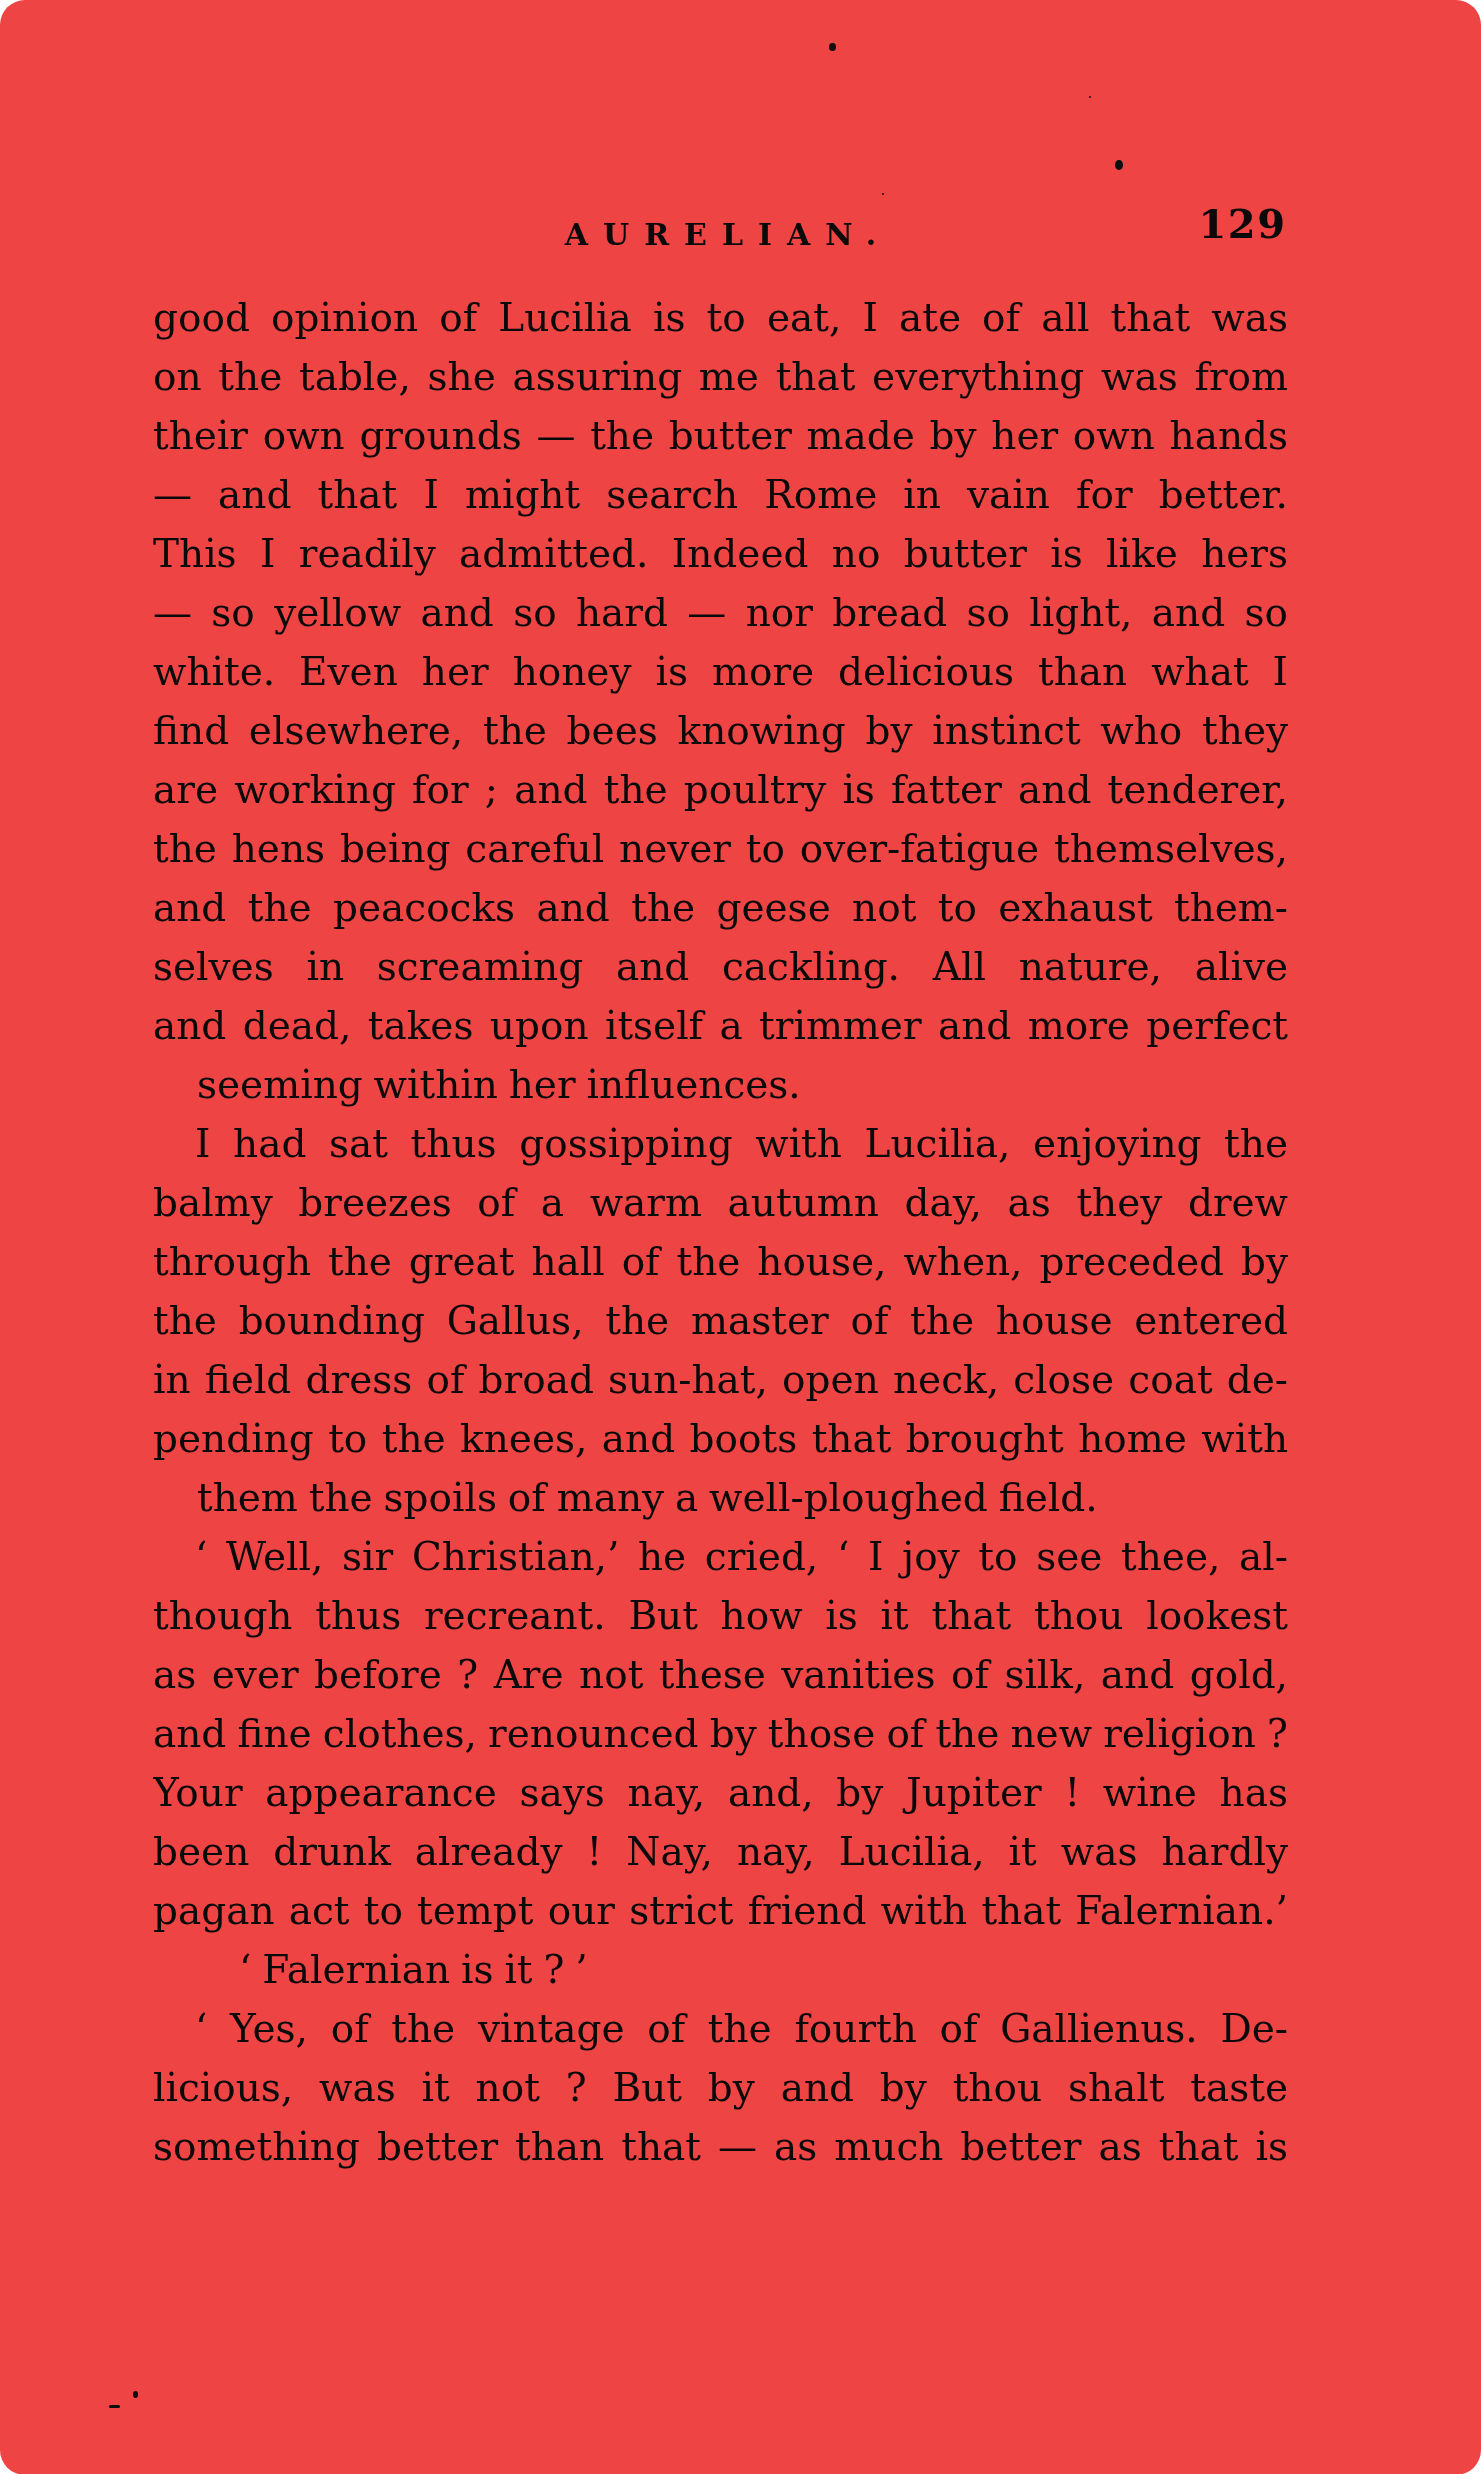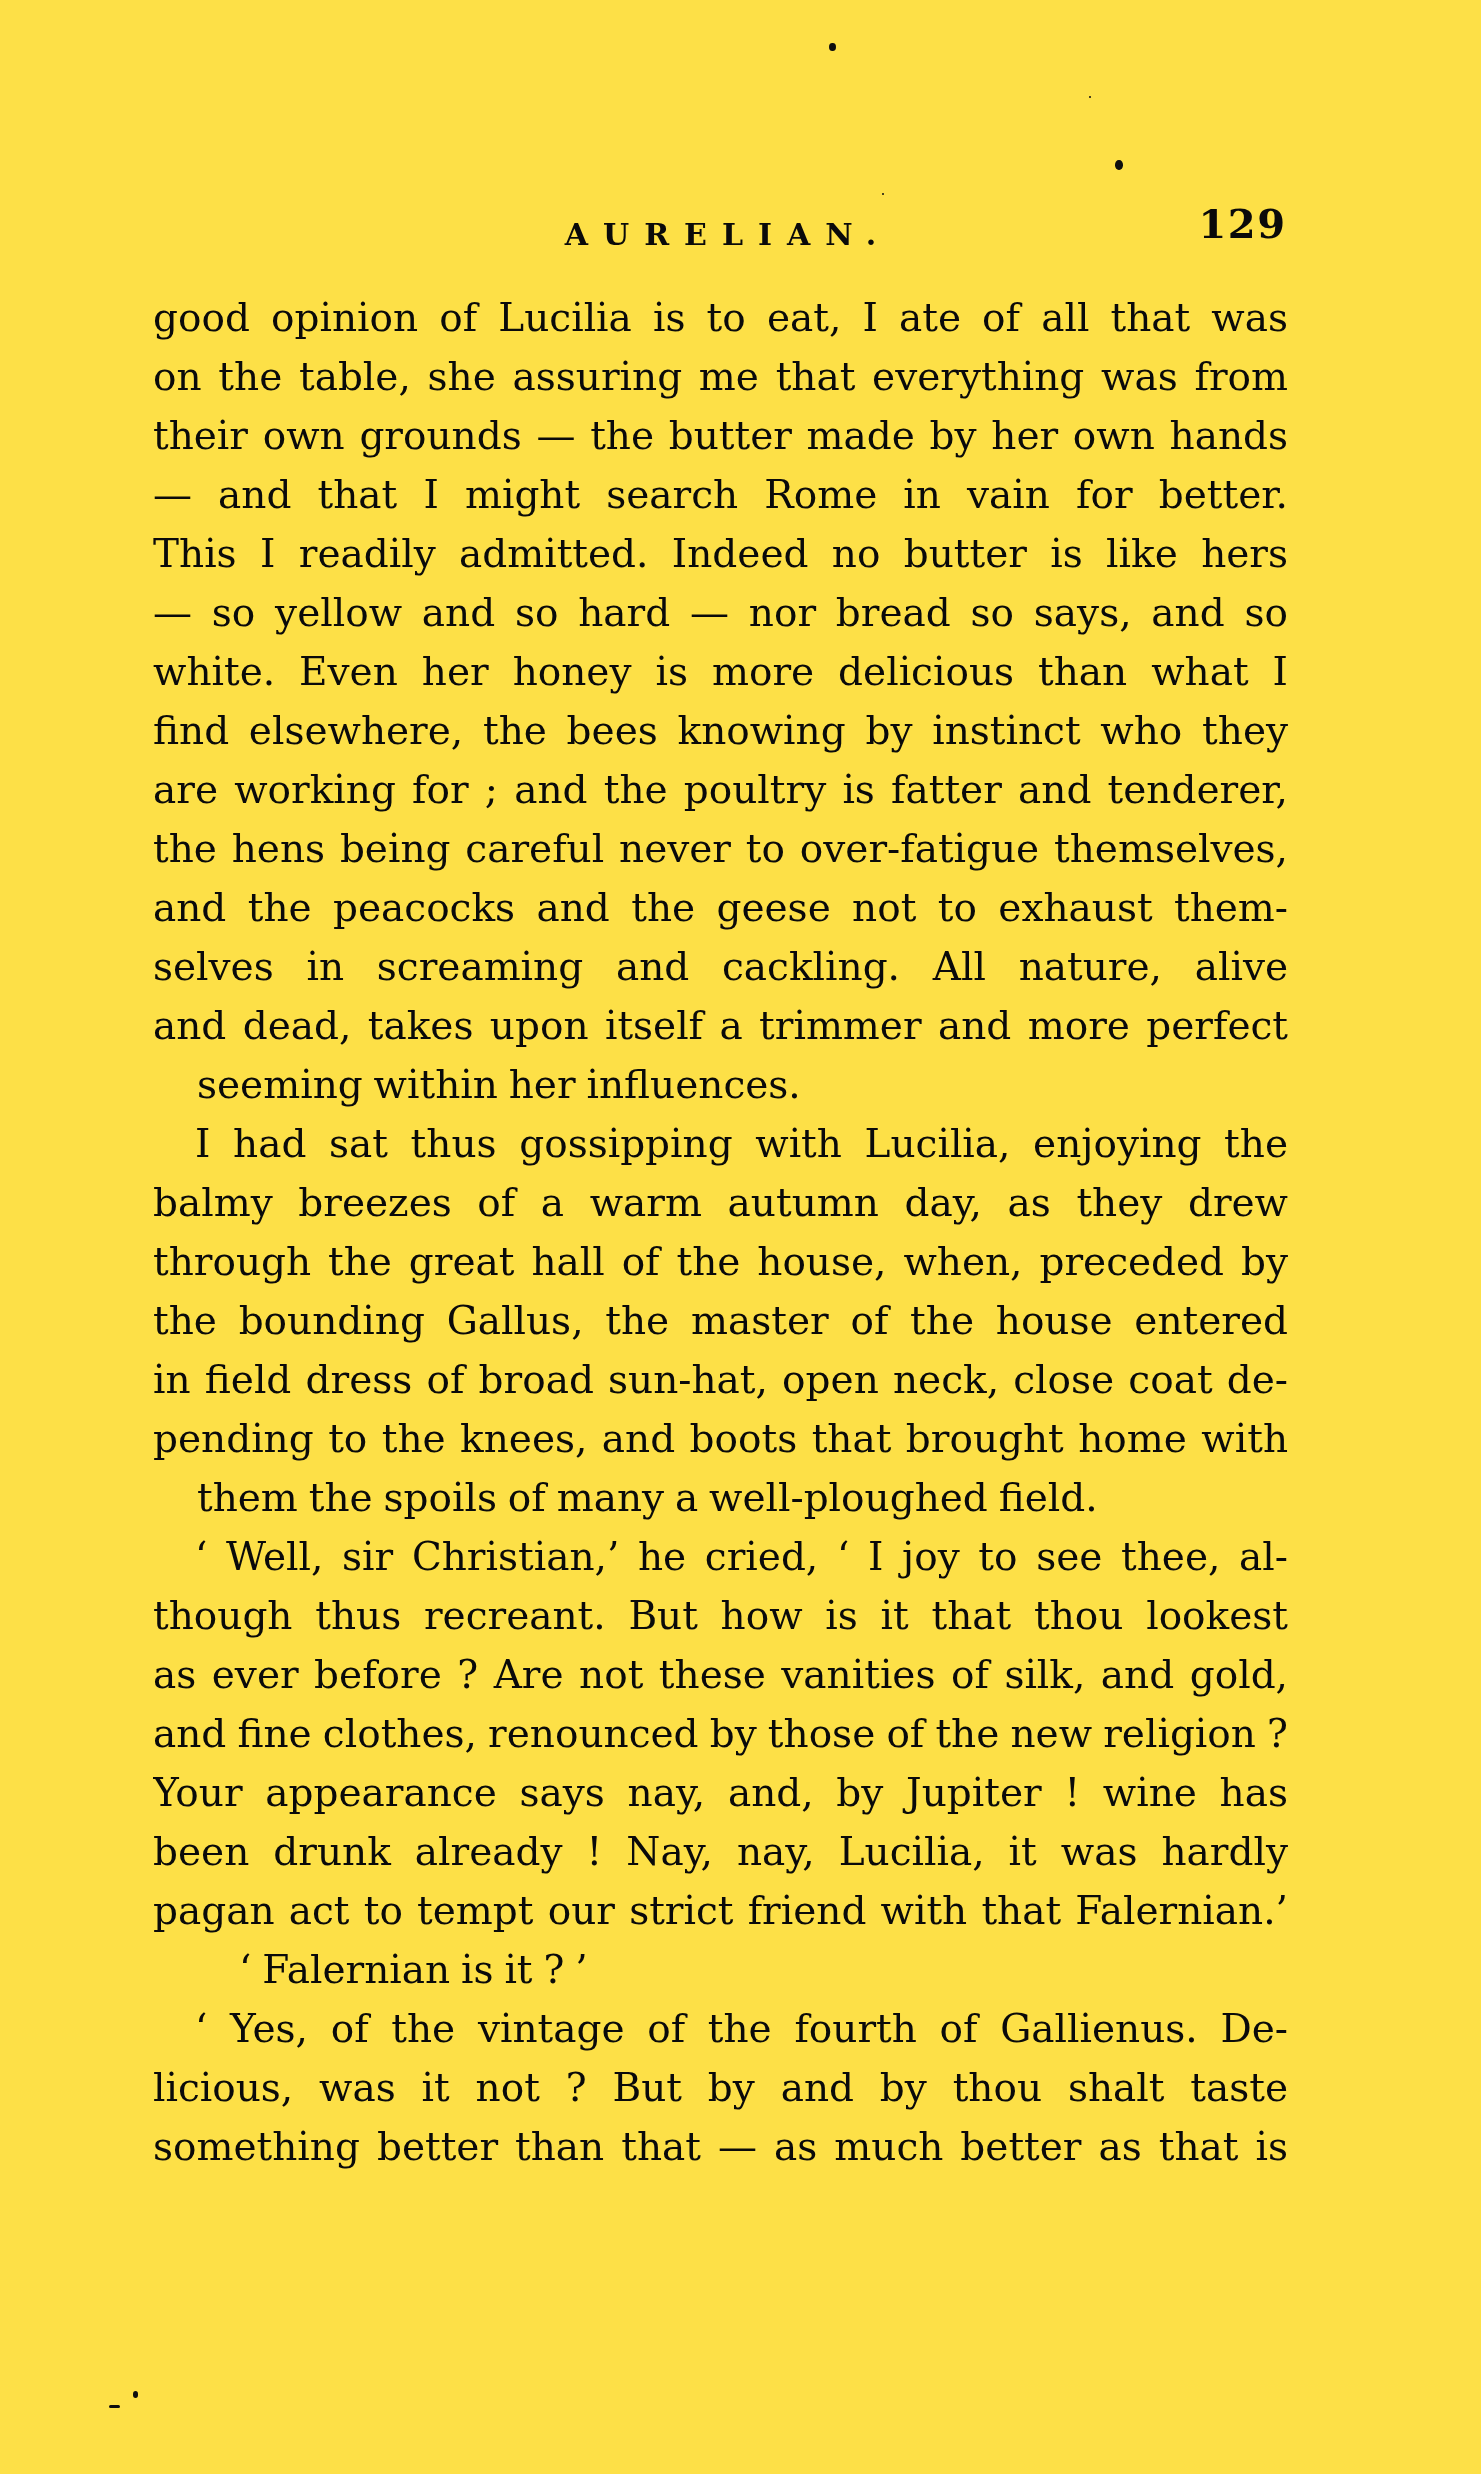--- a/index.html
+++ b/index.html
@@ -2,24 +2,25 @@
 <html style="font-size:12px"><head>
 <meta charset="utf-8">
 <style>
   html, body { margin: 0; padding: 0; }
   body { background: #ffffff; }
 
   .page {
     position: relative;
     width: 1481px;
     height: 2475px;
-    background: #fde047;
+    background: #ef4444;
     color: #0a0a0a;
     font-family: "DejaVu Serif", "Liberation Serif", serif;
     overflow: hidden;
+    border-radius: 25px;
   }
 
   
   .running-head {
     position: absolute;
     left: 153px;
     top: 196px;
     width: 1135px;
     height: 67px;
   }
@@ -78,21 +79,21 @@
     <span class="head-title">AURELIAN.</span>
     <span class="page-number">129</span>
   </header>
 
   <main class="text-block" id="text-block">
       <div class="line">good opinion of Lucilia is to eat, I ate of all that was</div>
       <div class="line">on the table, she assuring me that everything was from</div>
       <div class="line">their own grounds — the butter made by her own hands</div>
       <div class="line">— and that I might search Rome in vain for better.</div>
       <div class="line">This I readily admitted.  Indeed no butter is like hers</div>
-      <div class="line">— so yellow and so hard — nor bread so says, and so</div>
+      <div class="line">— so yellow and so hard — nor bread so light, and so</div>
       <div class="line">white.  Even her honey is more delicious than what I</div>
       <div class="line">find elsewhere, the bees knowing by instinct who they</div>
       <div class="line">are working for ; and the poultry is fatter and tenderer,</div>
       <div class="line">the hens being careful never to over-fatigue themselves,</div>
       <div class="line">and the peacocks and the geese not to exhaust them-</div>
       <div class="line">selves in screaming and cackling.  All nature, alive</div>
       <div class="line">and dead, takes upon itself a trimmer and more perfect</div>
       <div class="line para-end">seeming within her influences.</div>
       <div class="line para-start">I had sat thus gossipping with Lucilia, enjoying the</div>
       <div class="line">balmy breezes of a warm autumn day, as they drew</div>

